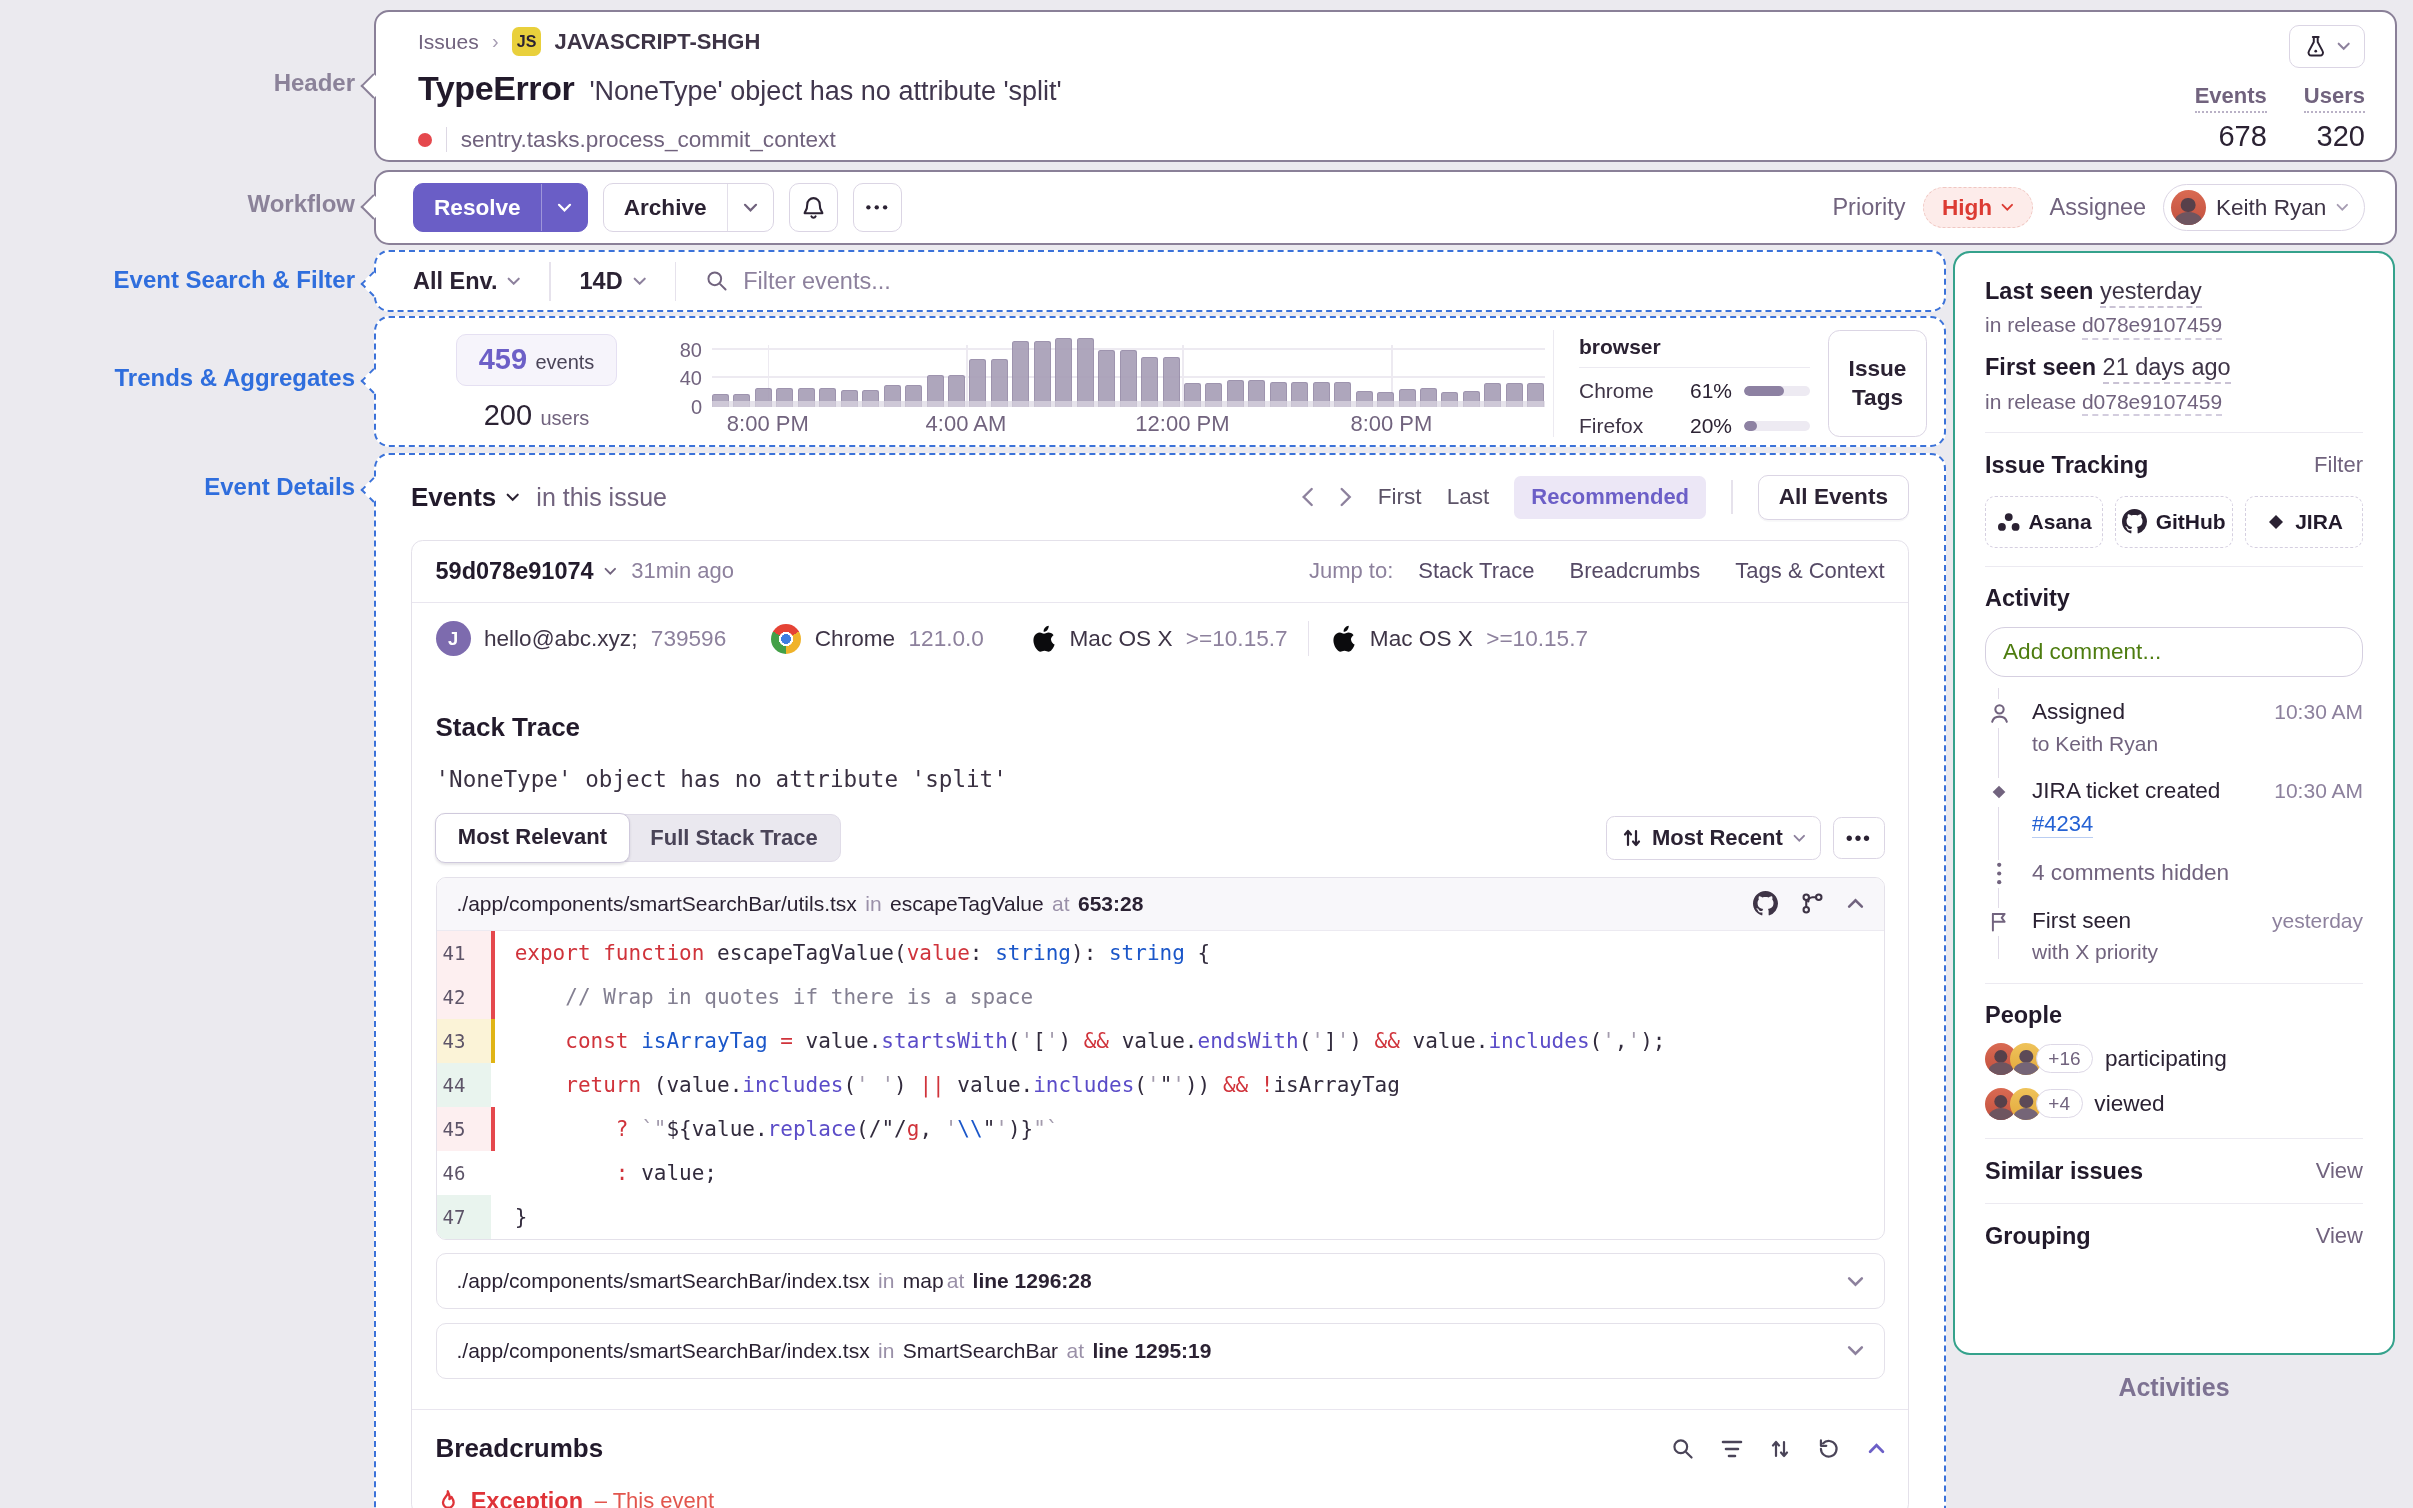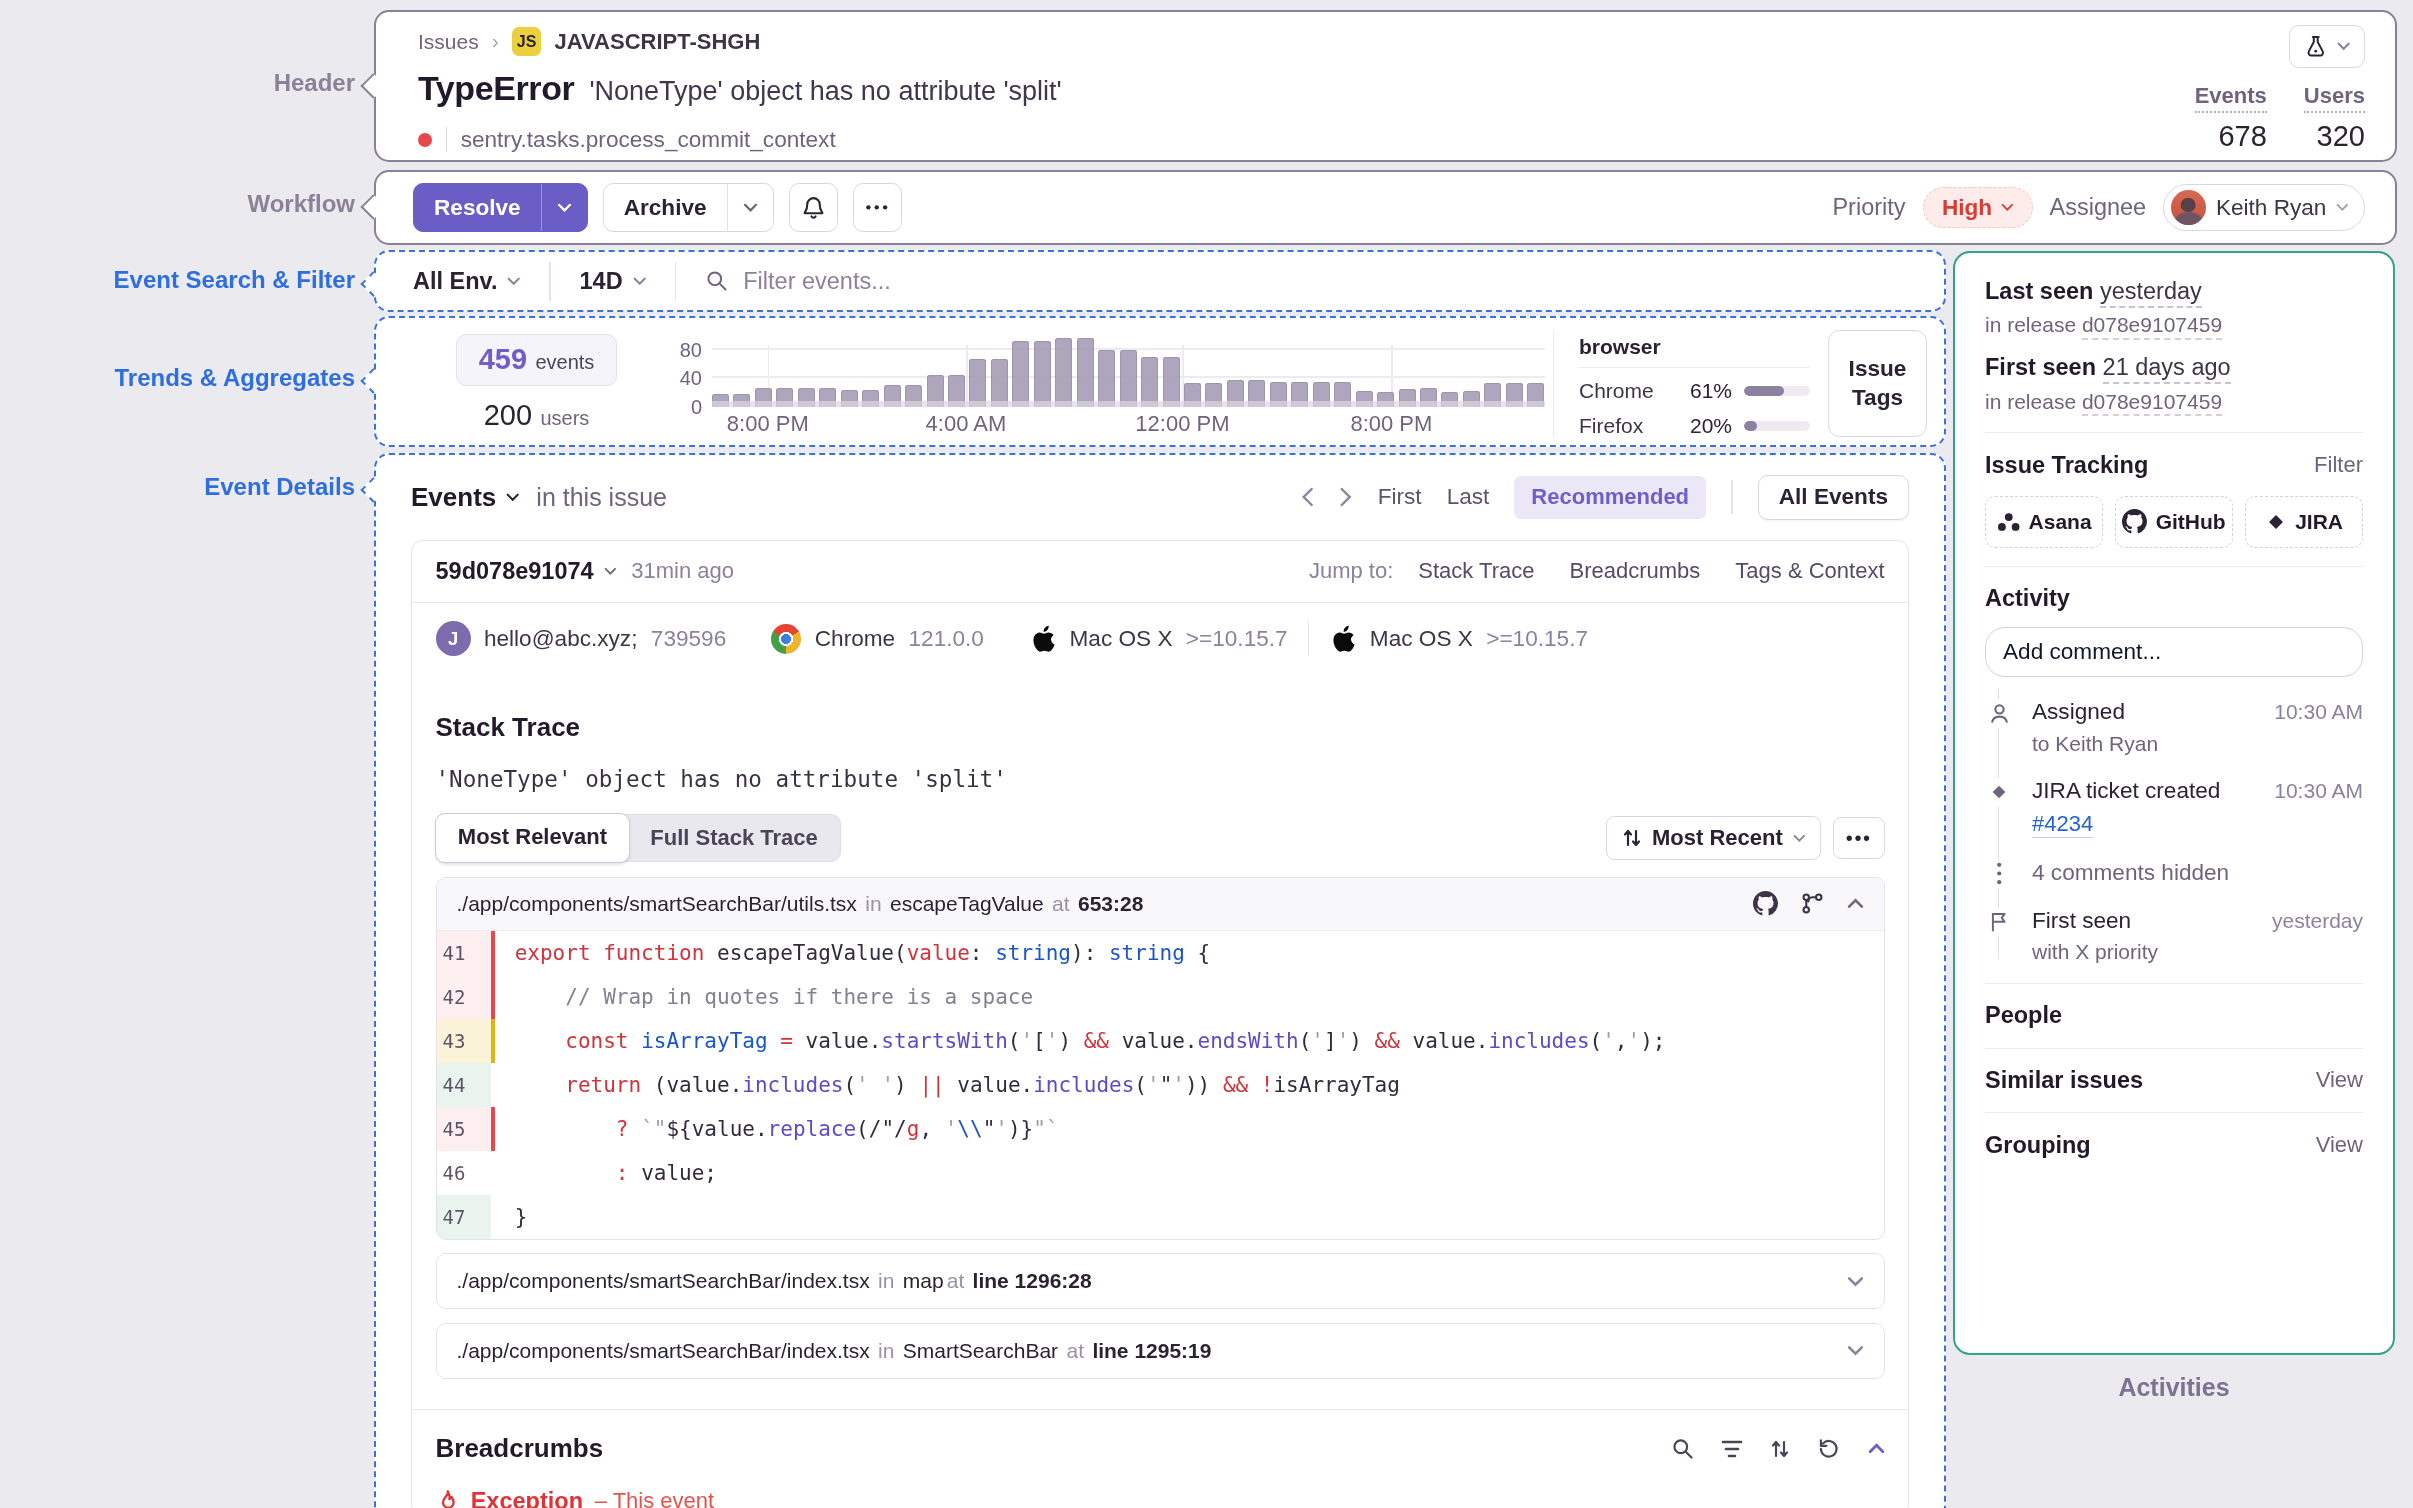--- a/index.html
+++ b/index.html
@@ -202,21 +202,21 @@
   .sb-seen-line2 .dashed-u { border-bottom:2.5px dashed #d3cdde; padding-bottom:1.7px; }
   .sb-hr { border-top:1.7px solid #eceaf1; margin:18.4px 0; }
   .sb-row-head { display:flex; align-items:center; }
   .sb-title { font-size:23.5px; font-weight:800; color:#221a2b; }
   .sb-action { margin-left:auto; font-size:22px; color:#71637e; }
   .integrations { display:flex; gap:11.7px; margin-top:17px; }
   .integ-btn { flex:1; height:52px; border:1.7px dashed #d5cfe0; border-radius:10px; background:#fff;
                display:flex; align-items:center; justify-content:center; gap:8.4px;
                font-size:21px; font-weight:800; color:#221a2b; }
   .comment-input { margin-top:15px; border:1.7px solid #d5cfe0; border-radius:20px; height:50px;
-                   display:flex; align-items:center; padding:0 17px; font-size:22.6px; color:#0f172a; }
+                   display:flex; align-items:center; padding:0 17px; font-size:22.6px; color:#4d7c0f; }
   .timeline { position:relative; margin-top:11.7px; }
   .timeline::before { content:""; position:absolute; left:12.6px; top:-11.7px; bottom:5px; width:1.7px; background:#e0dbe8; }
   .tl-item { position:relative; padding-left:47px; margin-top:22px; }
   .tl-icon { position:absolute; left:0; top:0; width:28.5px; height:28.5px; background:#fff; color:#71637e;
              display:flex; align-items:center; justify-content:center; }
   .tl-row { display:flex; align-items:baseline; }
   .tl-title { font-size:22.6px; color:#2b2233; }
   .tl-title.muted { color:#71637e; }
   .tl-time { margin-left:auto; font-size:21px; color:#8d819d; }
   .tl-sub { margin-top:6.7px; font-size:21px; color:#71637e; }
@@ -822,20 +822,38 @@
           </span>
           <div class="tl-row">
             <span class="tl-title">First seen</span>
             <span class="tl-time">yesterday</span>
           </div>
           <div class="tl-sub">with X priority</div>
         </div>
       </div>
     <div class="sb-hr"></div>
     <div class="sb-title">People</div>
+    <div id="people-rows">
+        <div class="people-row">
+          <span class="people-avatars">
+            <span class="avatar red"></span>
+            <span class="avatar yellow"></span>
+          </span>
+          <span class="count-pill">+16</span>
+          <span class="people-label">participating</span>
+        </div>
+        <div class="people-row">
+          <span class="people-avatars">
+            <span class="avatar red"></span>
+            <span class="avatar yellow"></span>
+          </span>
+          <span class="count-pill">+4</span>
+          <span class="people-label">viewed</span>
+        </div>
+      </div>
     <div id="sb-links">
         <div class="sb-hr"></div>
         <div class="sb-row-head">
           <span class="sb-title">Similar issues</span>
           <a class="sb-action">View</a>
         </div>
         <div class="sb-hr"></div>
         <div class="sb-row-head">
           <span class="sb-title">Grouping</span>
           <a class="sb-action">View</a>

